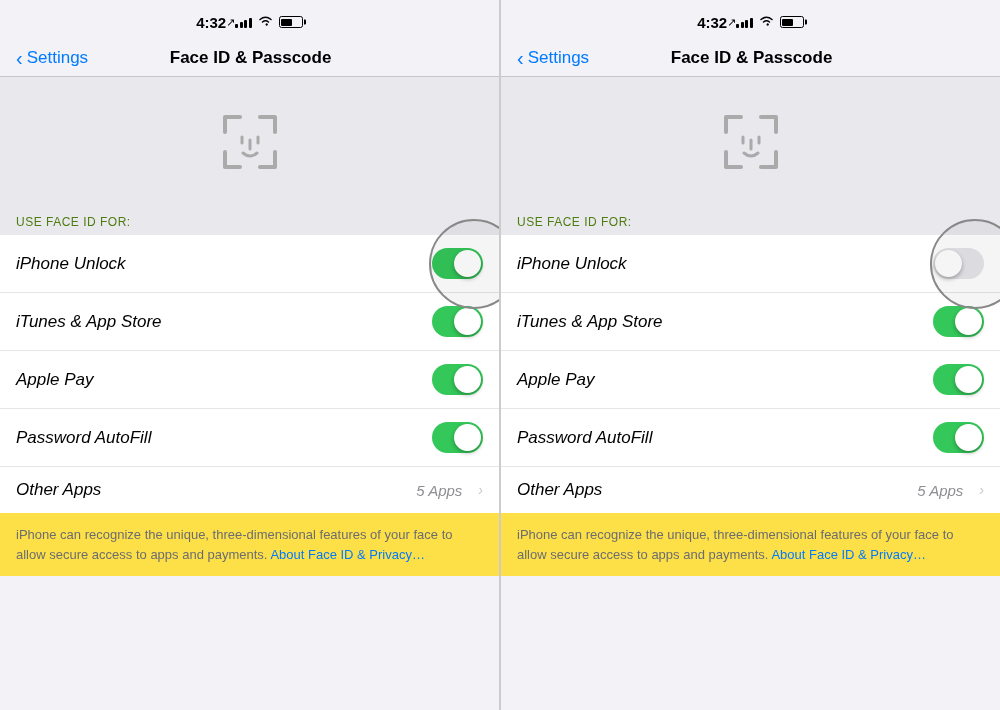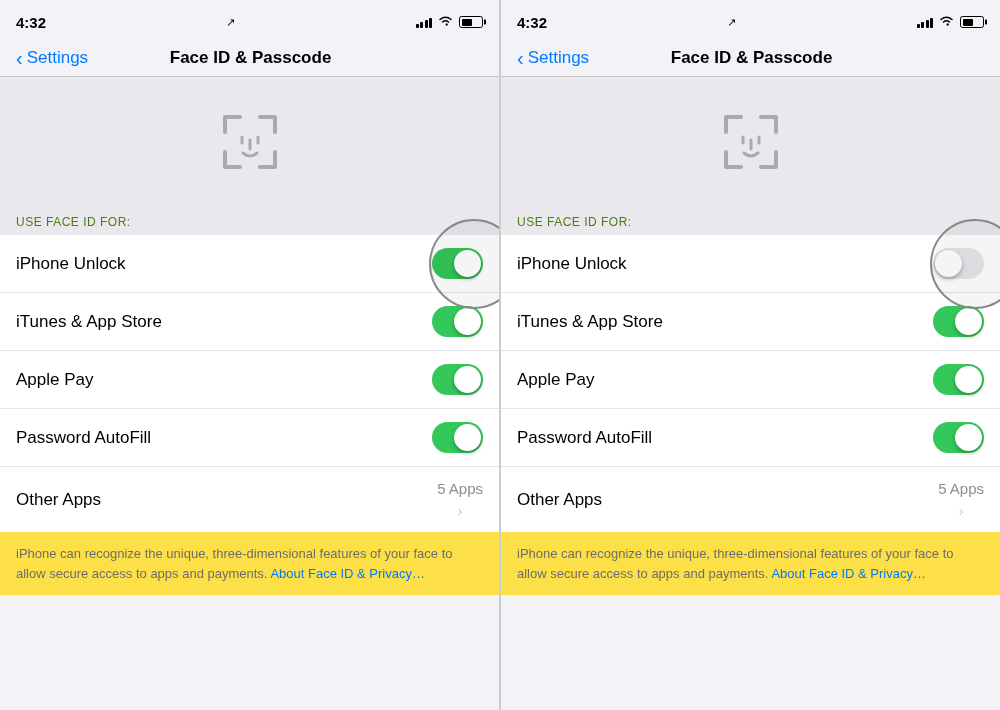--- a/index.html
+++ b/index.html
@@ -21,21 +21,21 @@
       overflow: hidden;
       border-right: 1px solid #ccc;
     }
 
     
     .status-bar {
       height: 44px;
       background: #f2f2f7;
       display: flex;
       align-items: center;
-      justify-content: space-between;
+      justify-content: center;
       padding: 0 16px;
     }
     .status-time {
       font-size: 15px;
       font-weight: 600;
       color: #000;
     }
     .status-icons {
       display: flex;
       align-items: center;
@@ -140,43 +140,43 @@
       font-size: 12px;
       font-weight: 400;
       color: #4d7c0f;
       letter-spacing: 0.5px;
       text-transform: uppercase;
     }
 
     
     .settings-list {
       background: #d946ef;
+      font-style: italic;
     }
     .list-item {
       display: flex;
       align-items: center;
       justify-content: space-between;
       padding: 13px 16px;
       border-bottom: 1px solid #e5e5ea;
       background: #fff;
     }
     .list-item:last-child {
       border-bottom: none;
     }
     .item-label {
       font-size: 17px;
       color: #000;
     }
     .item-right {
       display: flex;
       align-items: center;
-      gap: 6px;
+      gap: 16px;
       color: #8e8e93;
       font-size: 15px;
-      flex-direction: column;
     }
 
     
     .toggle {
       width: 51px;
       height: 31px;
       border-radius: 15.5px;
       position: relative;
       cursor: pointer;
       transition: background 0.2s;

